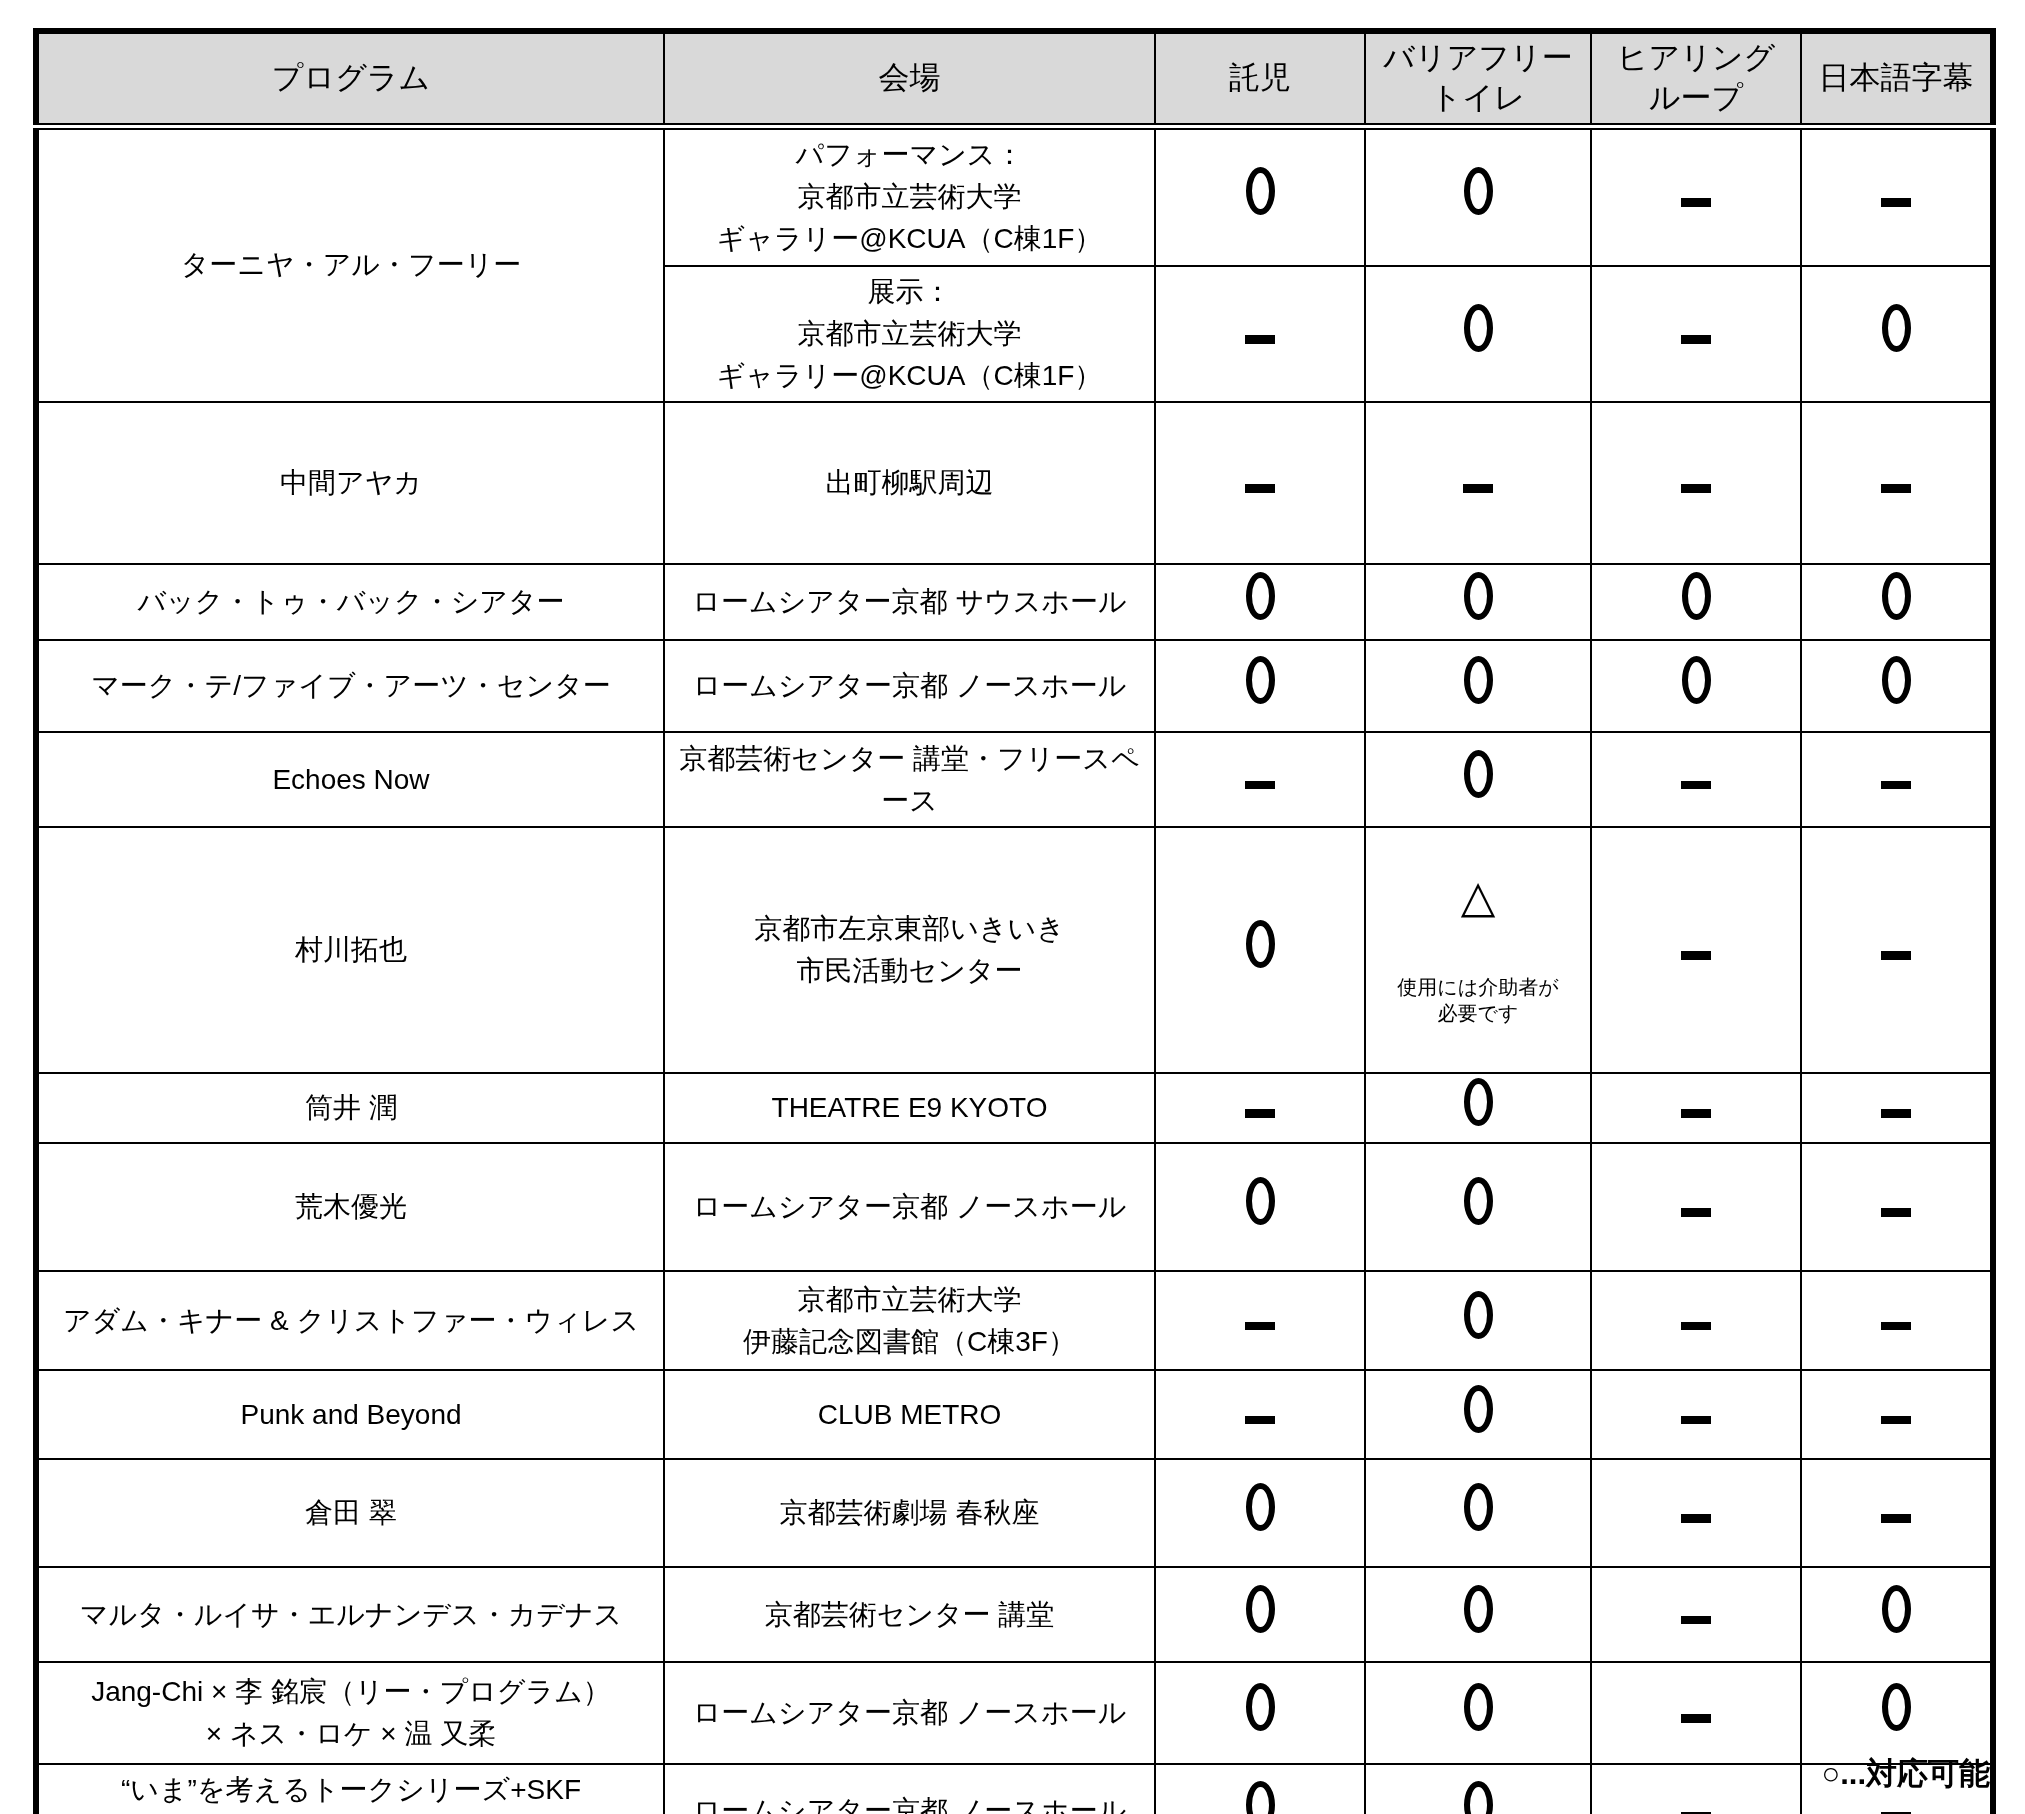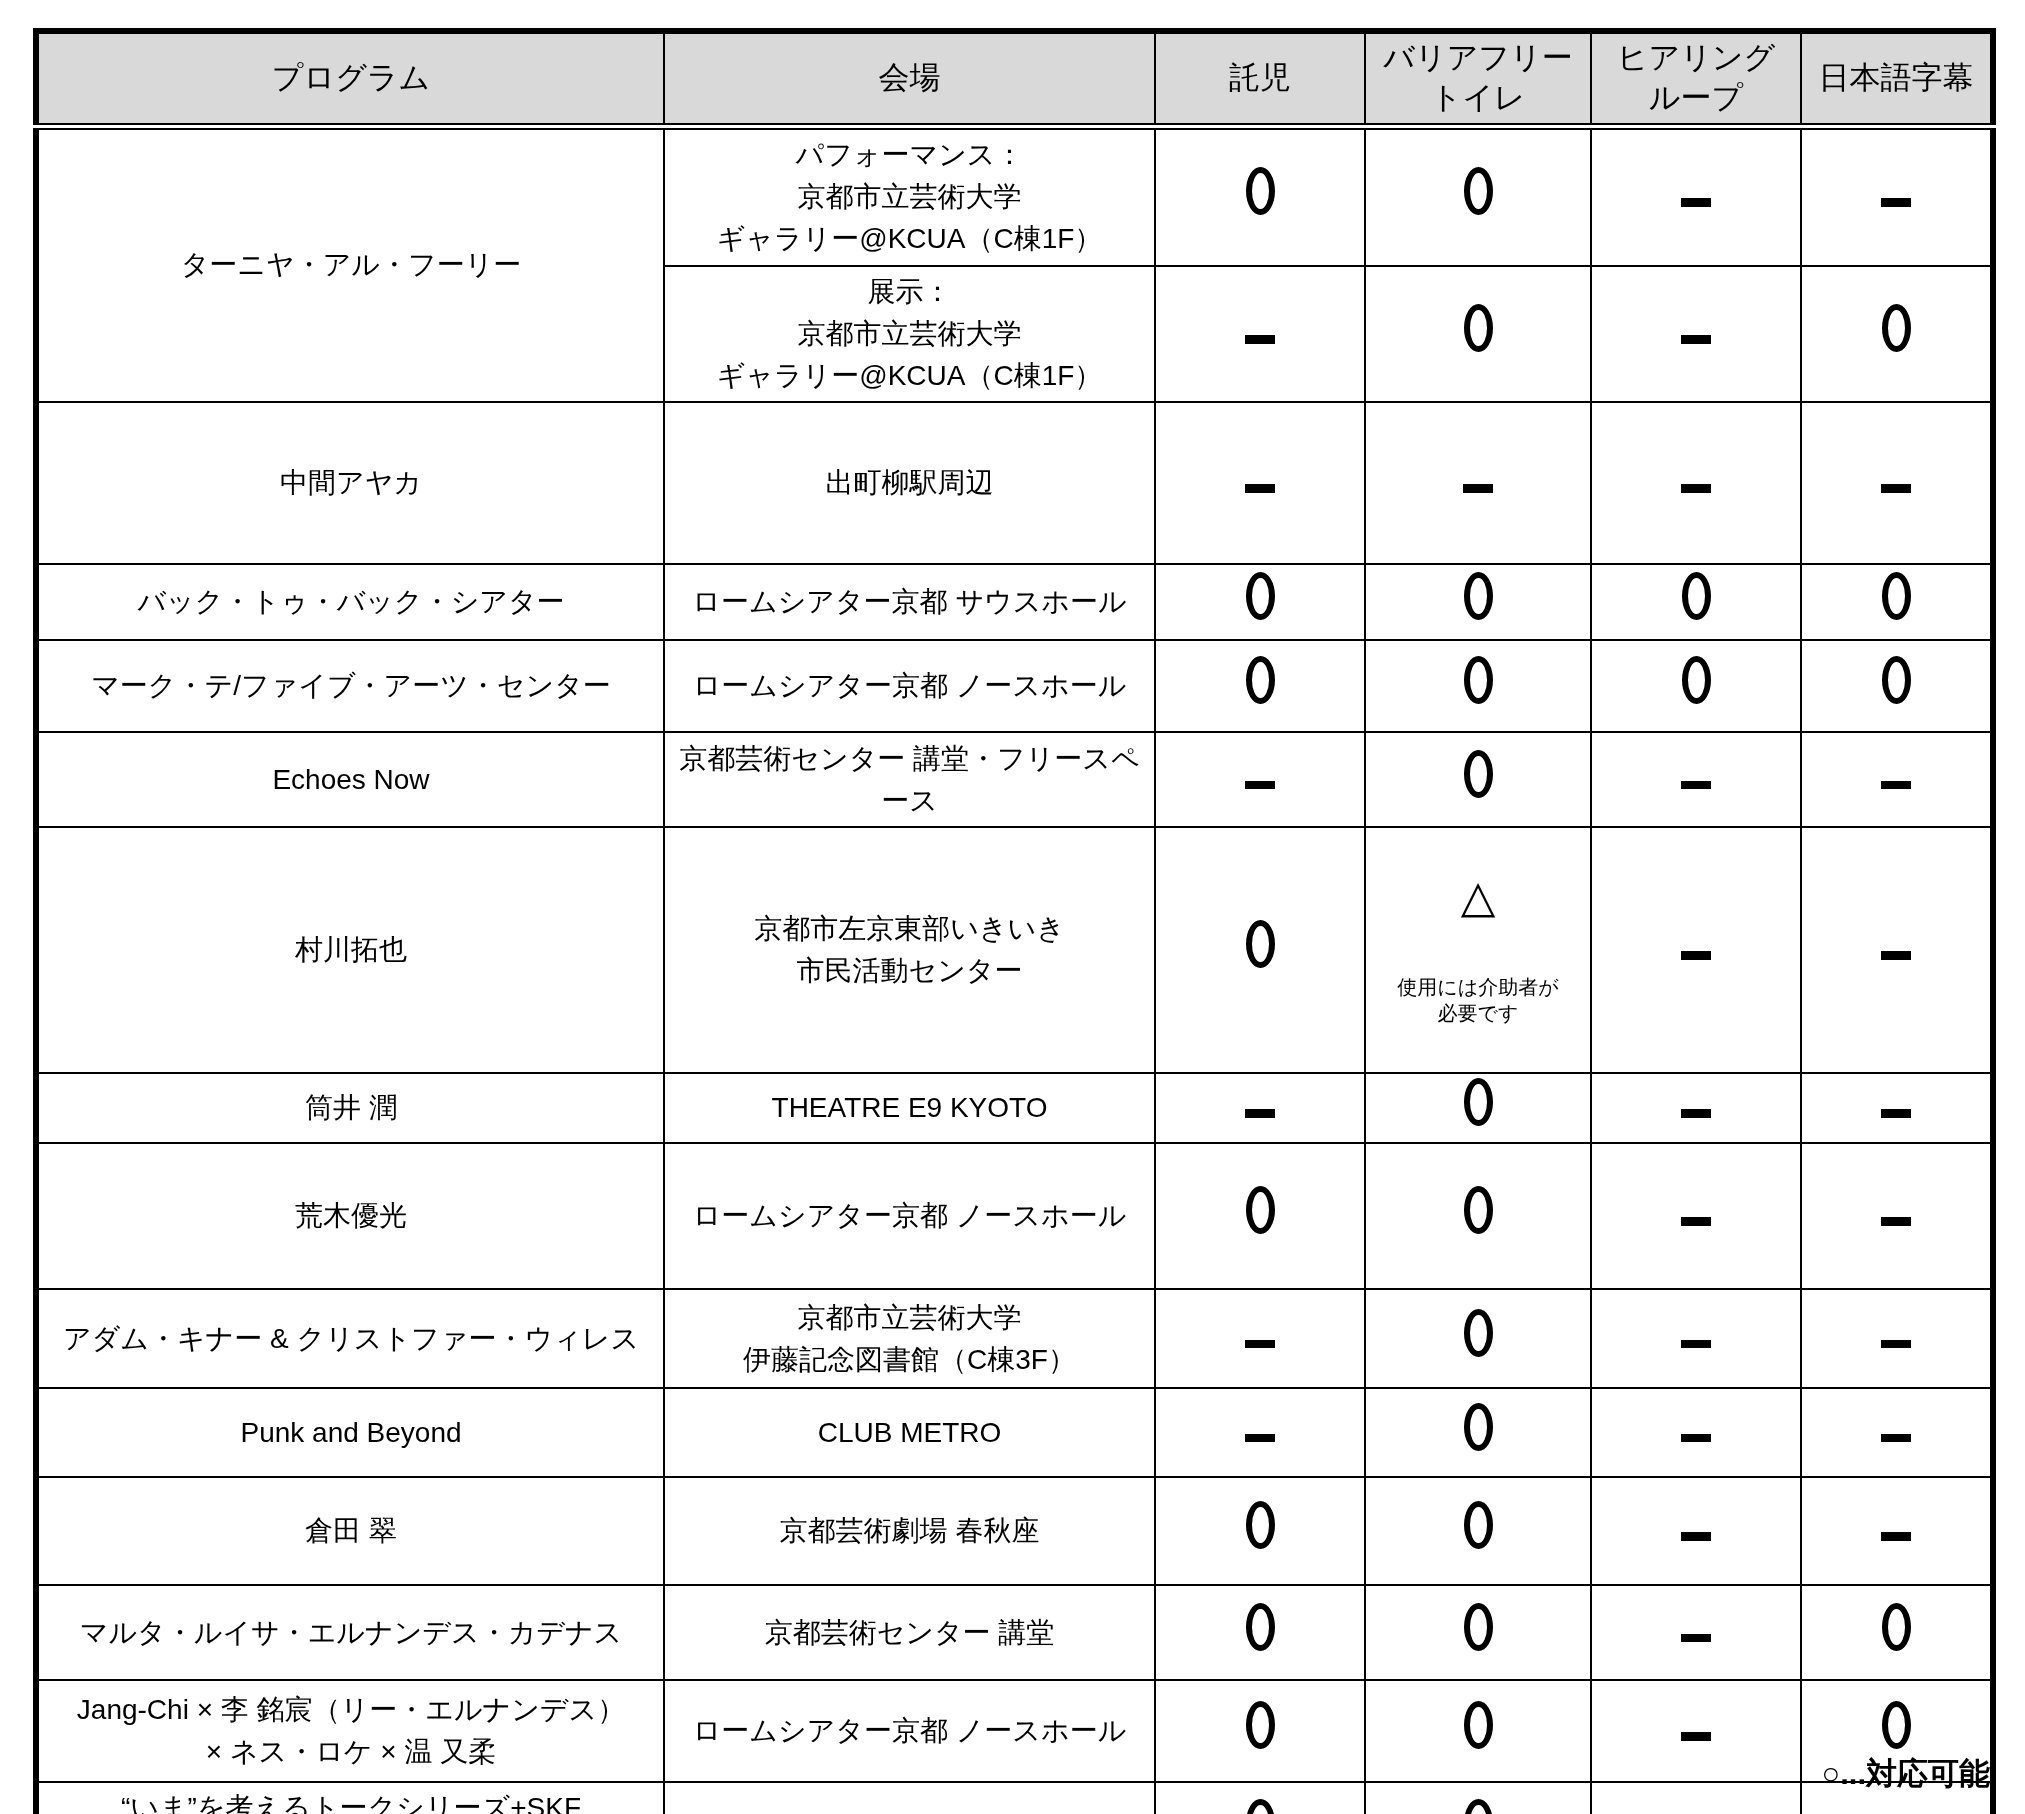--- a/index.html
+++ b/index.html
@@ -145,21 +145,21 @@
       <td class="mark-cell"><span class="mark" data-mark="table.rows.6.marks.3" data-mark-value="dash"></span></td>
     </tr>
     <tr style="height:66px">
       <td>筒井 潤</td>
       <td>THEATRE E9 KYOTO</td>
       <td class="mark-cell"><span class="mark" data-mark="table.rows.7.marks.0" data-mark-value="dash"></span></td>
       <td class="mark-cell"><span class="mark" data-mark="table.rows.7.marks.1" data-mark-value="circle"></span></td>
       <td class="mark-cell"><span class="mark" data-mark="table.rows.7.marks.2" data-mark-value="dash"></span></td>
       <td class="mark-cell"><span class="mark" data-mark="table.rows.7.marks.3" data-mark-value="dash"></span></td>
     </tr>
-    <tr style="height:146px">
+    <tr style="height:128px">
       <td>荒木優光</td>
       <td>ロームシアター京都 ノースホール</td>
       <td class="mark-cell"><span class="mark" data-mark="table.rows.8.marks.0" data-mark-value="circle"></span></td>
       <td class="mark-cell"><span class="mark" data-mark="table.rows.8.marks.1" data-mark-value="circle"></span></td>
       <td class="mark-cell"><span class="mark" data-mark="table.rows.8.marks.2" data-mark-value="dash"></span></td>
       <td class="mark-cell"><span class="mark" data-mark="table.rows.8.marks.3" data-mark-value="dash"></span></td>
     </tr>
     <tr style="height:99px">
       <td>アダム・キナー &amp; クリストファー・ウィレス</td>
       <td>京都市立芸術大学
@@ -187,21 +187,21 @@
     </tr>
     <tr style="height:95px">
       <td>マルタ・ルイサ・エルナンデス・カデナス</td>
       <td>京都芸術センター 講堂</td>
       <td class="mark-cell"><span class="mark" data-mark="table.rows.12.marks.0" data-mark-value="circle"></span></td>
       <td class="mark-cell"><span class="mark" data-mark="table.rows.12.marks.1" data-mark-value="circle"></span></td>
       <td class="mark-cell"><span class="mark" data-mark="table.rows.12.marks.2" data-mark-value="dash"></span></td>
       <td class="mark-cell"><span class="mark" data-mark="table.rows.12.marks.3" data-mark-value="circle"></span></td>
     </tr>
     <tr style="height:102px">
-      <td>Jang-Chi × 李 銘宸（リー・エルナンデス）
+      <td>Jang-Chi × 李 銘宸（リー・プログラム）
 × ネス・ロケ × 温 又柔</td>
       <td>ロームシアター京都 ノースホール</td>
       <td class="mark-cell"><span class="mark" data-mark="table.rows.13.marks.0" data-mark-value="circle"></span></td>
       <td class="mark-cell"><span class="mark" data-mark="table.rows.13.marks.1" data-mark-value="circle"></span></td>
       <td class="mark-cell"><span class="mark" data-mark="table.rows.13.marks.2" data-mark-value="dash"></span></td>
       <td class="mark-cell"><span class="mark" data-mark="table.rows.13.marks.3" data-mark-value="circle"></span></td>
     </tr>
     <tr style="height:76px">
       <td>“いま”を考えるトークシリーズ+SKF
 リーディング公演「不可能の限りにおいて」</td>

